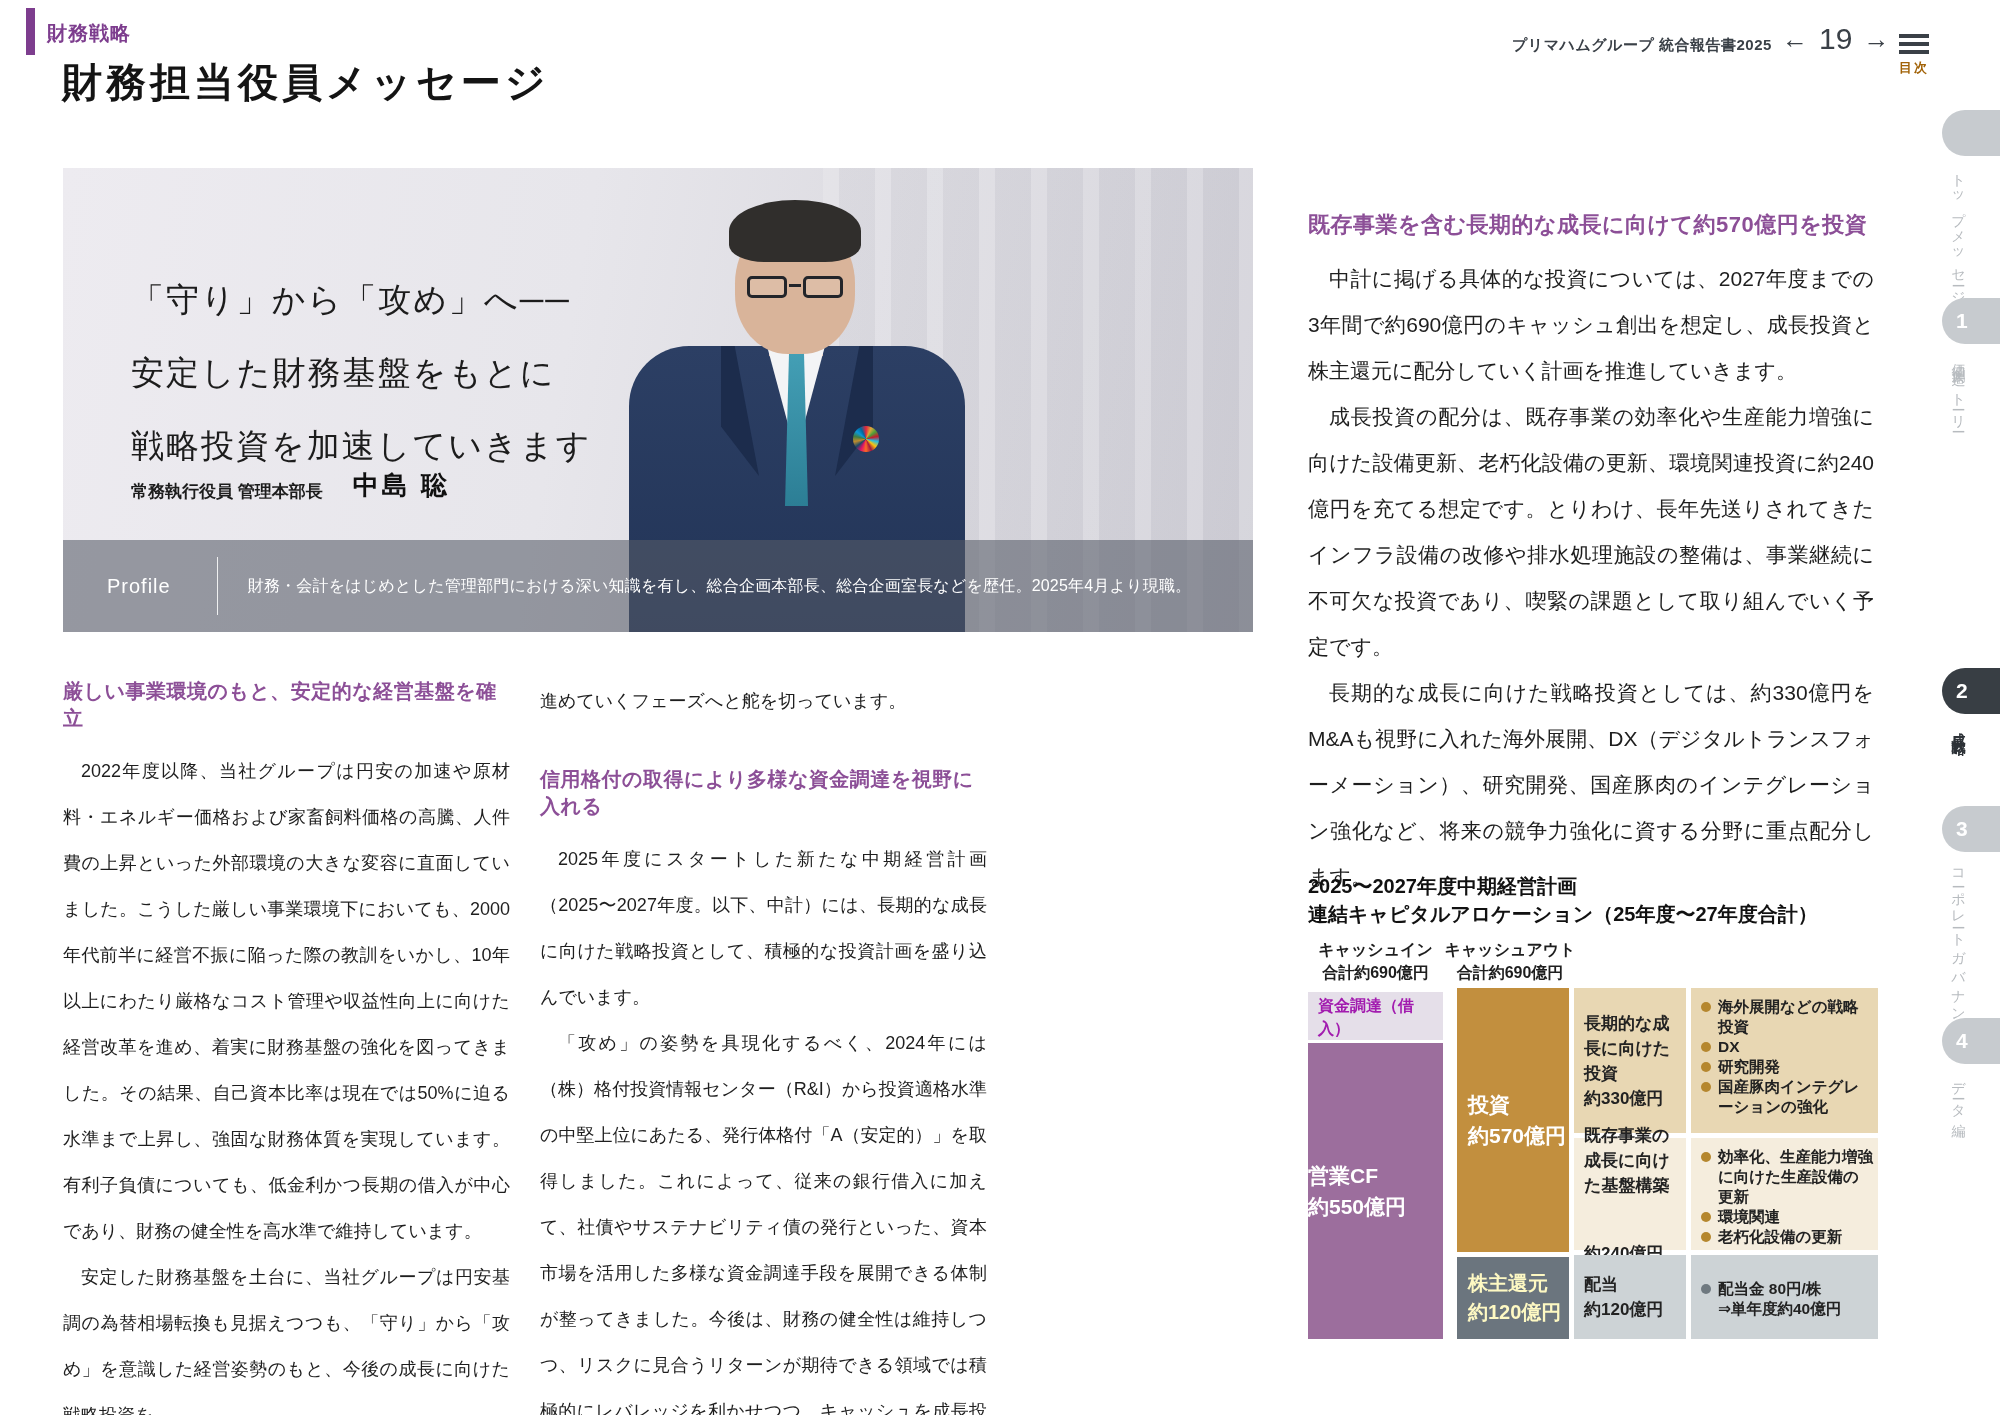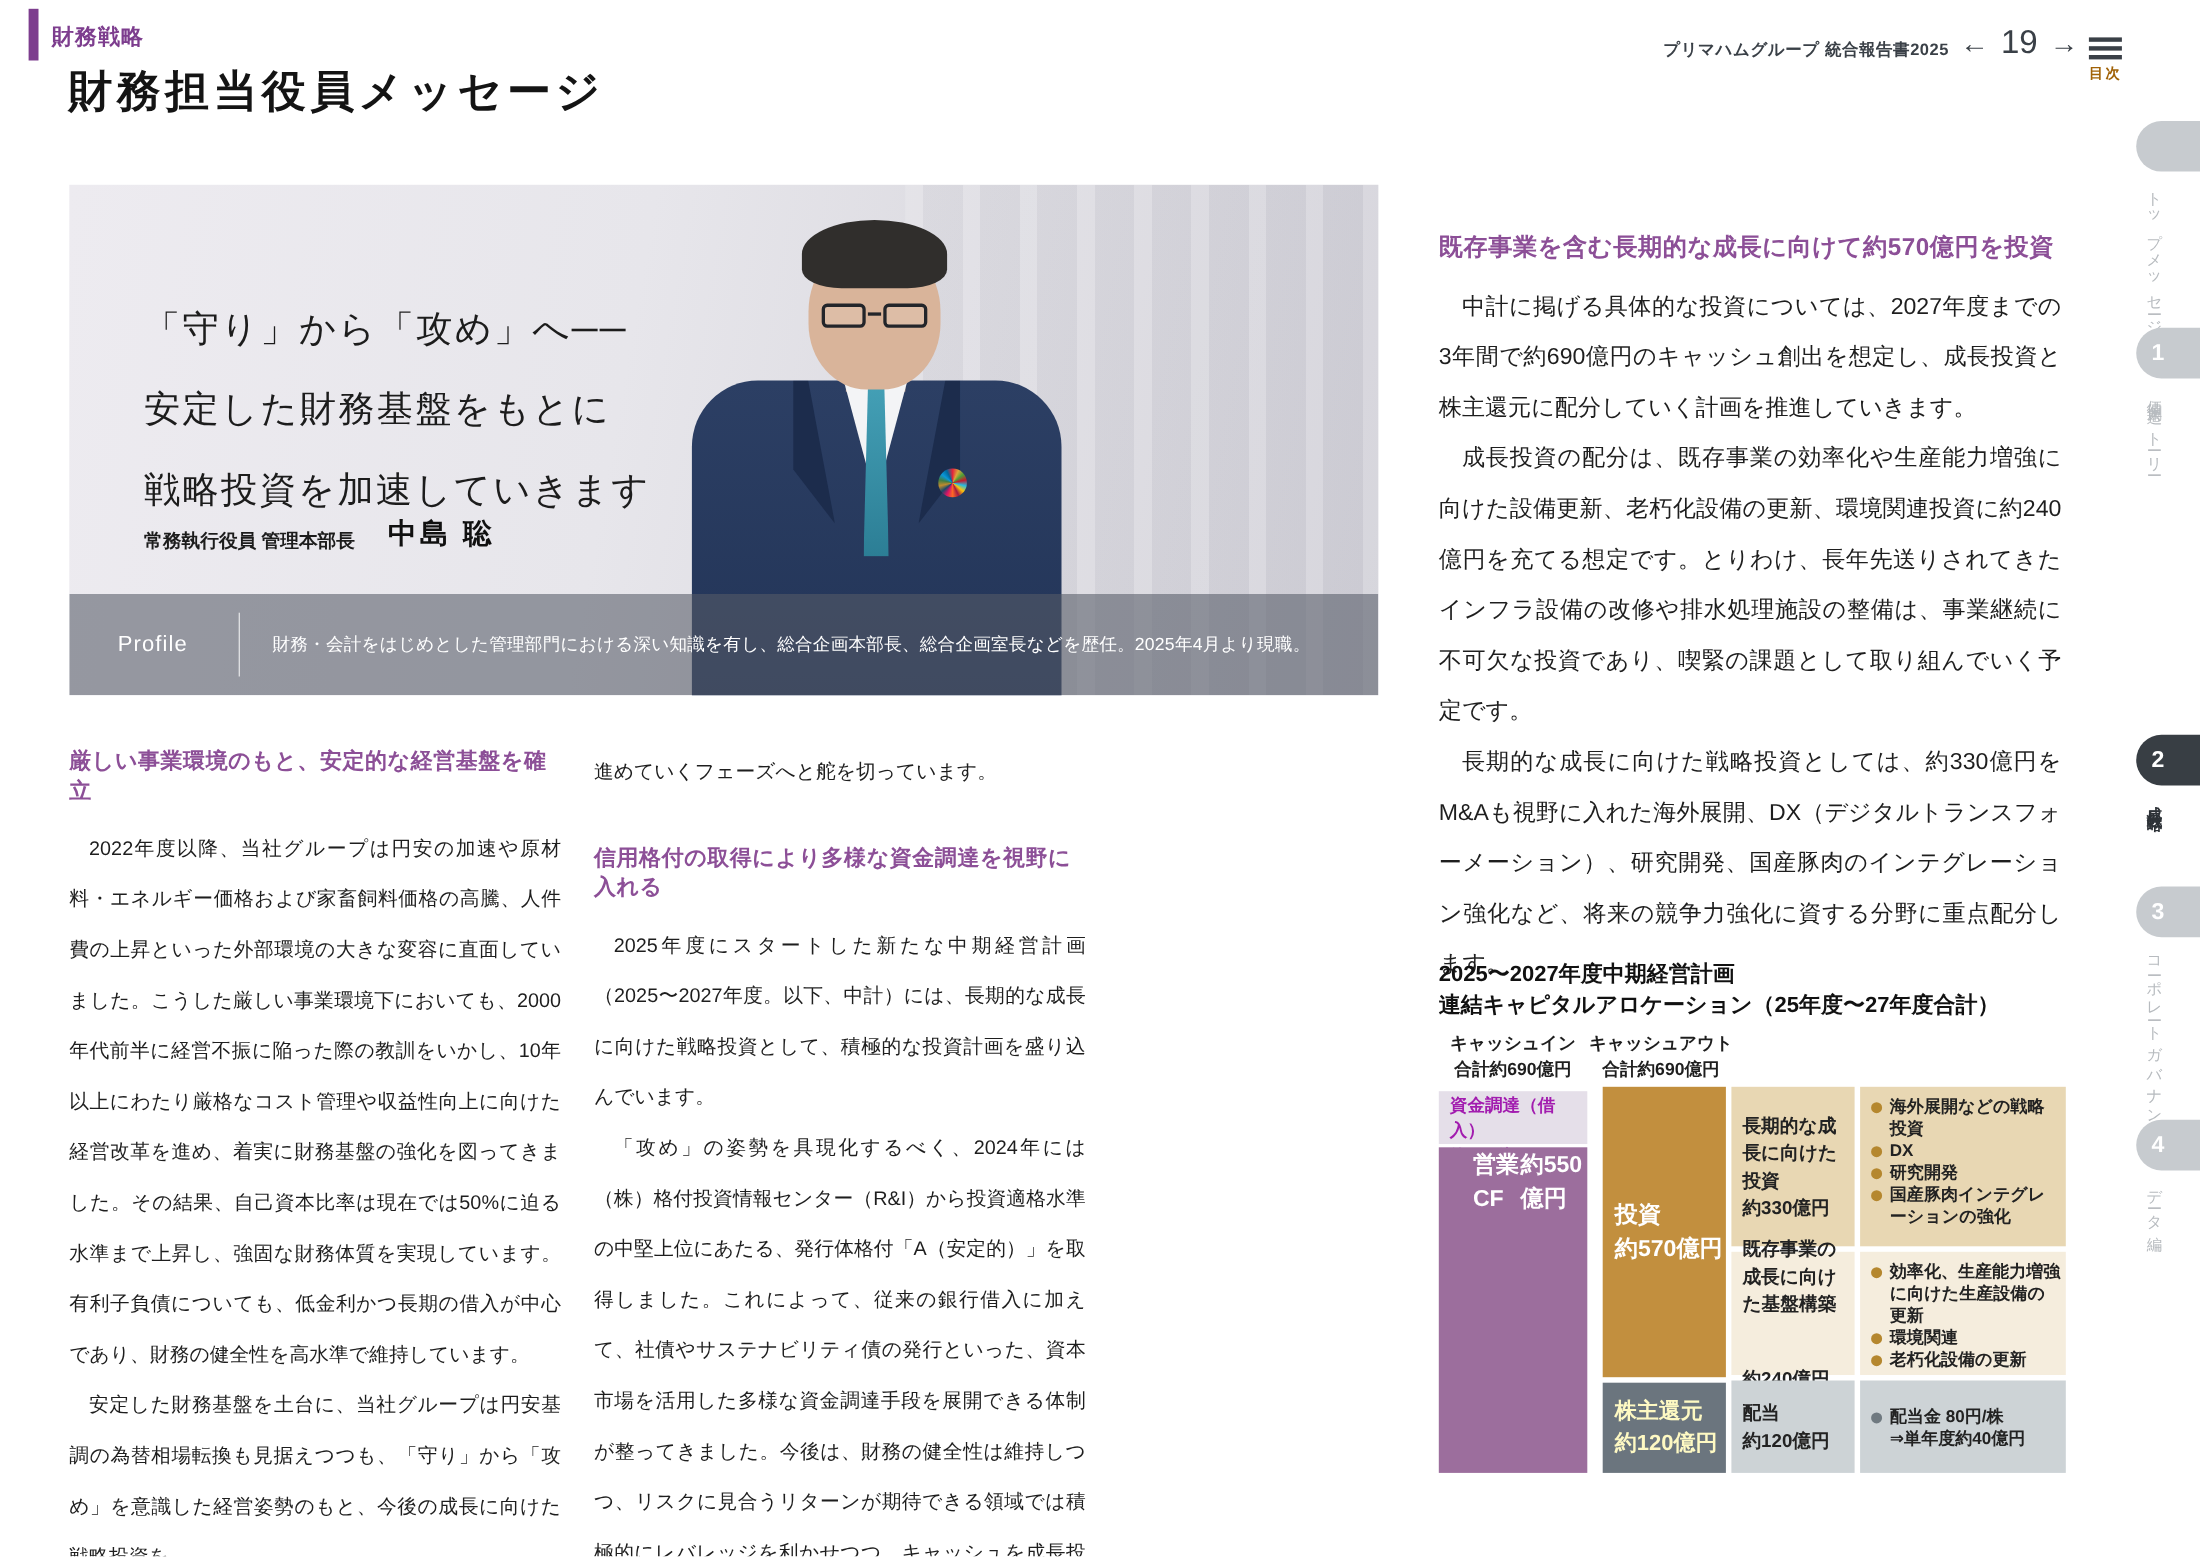--- a/index.html
+++ b/index.html
@@ -72,21 +72,21 @@
   .chart-title { font-size:20px; font-weight:bold; line-height:28px; color:#111; }
   .ch-headers { position:relative; height:48px; margin-top:10px; }
   .ch-head { position:absolute; text-align:center; font-weight:bold; color:#1e1e1e; }
   .ch-head b { display:block; font-size:16px; line-height:23px; }
   .ch-head.cashin { left:0; width:135px; }
   .ch-head.cashout { left:132px; width:140px; }
   .ch-grid { position:relative; margin-top:2px; height:356px; }
   .blk { position:absolute; }
   .blk .lbl, .blk .val { display:block; }
   .blk-funding { left:0; top:4px; width:135px; height:48px; background:#e5dfe9; color:#a21caf; font-size:16px; font-weight:bold; line-height:23px; padding:2px 0 0 10px; }
-  .blk-opcf { left:0; top:55px; width:135px; height:296px; background:#9c6e9d; color:#fff; font-size:21px; font-weight:bold; line-height:31px; display:flex; flex-direction:row; justify-content:center; padding-left:31px; }
+  .blk-opcf { left:0; top:55px; width:135px; height:296px; background:#9c6e9d; color:#fff; font-size:21px; font-weight:bold; line-height:31px; display:flex; flex-direction:column; justify-content:center; padding-left:0; }
   .blk-invest { left:149px; top:0; width:112px; height:264px; background:#c28f3e; color:#fff; font-size:21px; font-weight:bold; line-height:31px; display:flex; flex-direction:column; justify-content:center; padding-left:11px; }
   .blk-return { left:149px; top:269px; width:112px; height:82px; background:#6b757e; color:#fef9c3; font-size:20px; font-weight:bold; line-height:29px; display:flex; flex-direction:column; justify-content:center; padding-left:11px; }
   .blk-bd { left:266px; width:112px; color:#222; font-size:17px; font-weight:600; line-height:25px; display:flex; flex-direction:column; justify-content:center; padding-left:10px; padding-right:4px; }
   .blk-bd1 { top:0; height:145px; background:#e8d7b3; }
   .blk-bd2 { top:150px; height:112px; background:#f5eddd;gap:43px; }
   .blk-bd3 { top:267px; height:84px; background:#cdd3d6; }
   .blk-items { left:383px; width:187px; padding:9px 4px 6px 10px; font-size:15.5px; font-weight:600; line-height:20px; color:#222; }
   .blk-it1 { top:0; height:145px; background:#e8d7b3; }
   .blk-it2 { top:150px; height:112px; background:#f5eddd; }
   .blk-it3 { top:267px; height:84px; background:#cdd3d6; display:flex; flex-direction:column; justify-content:center; }

